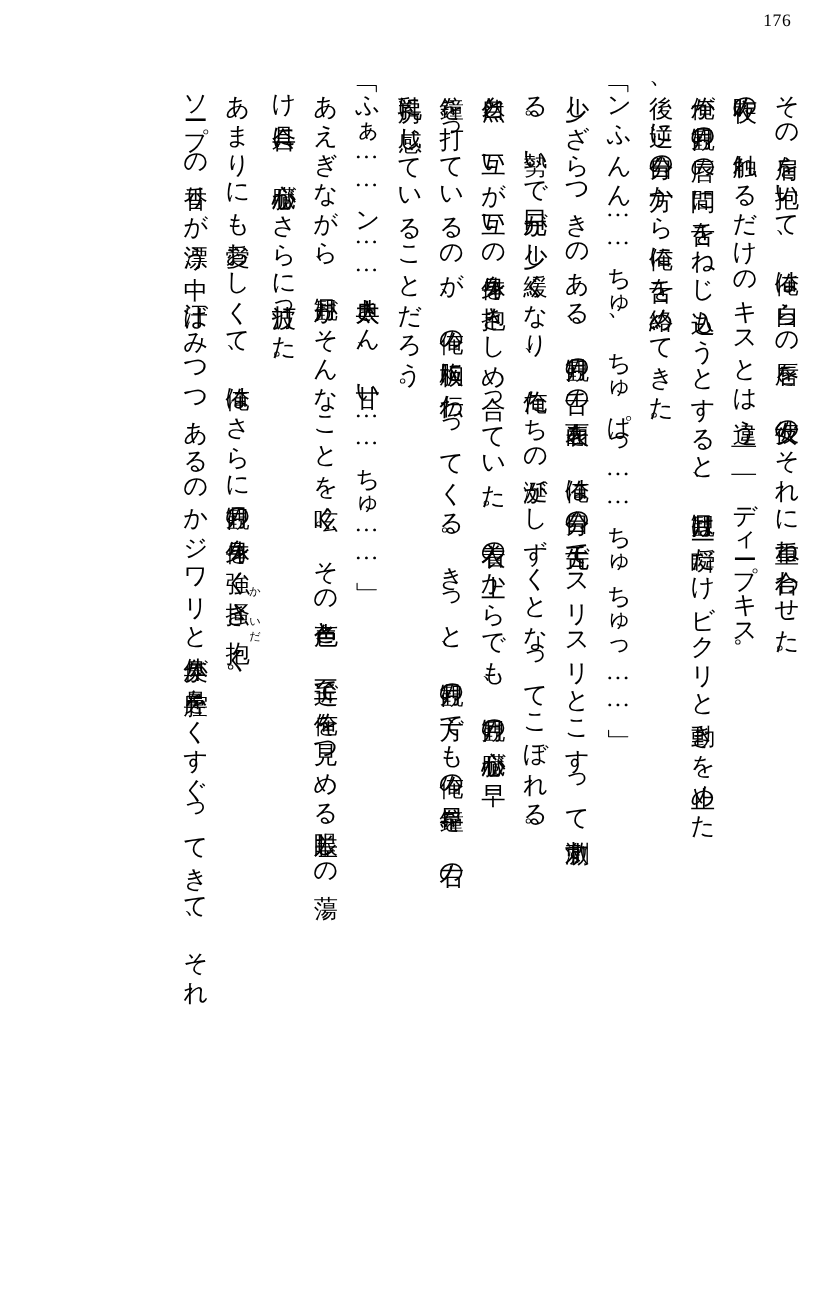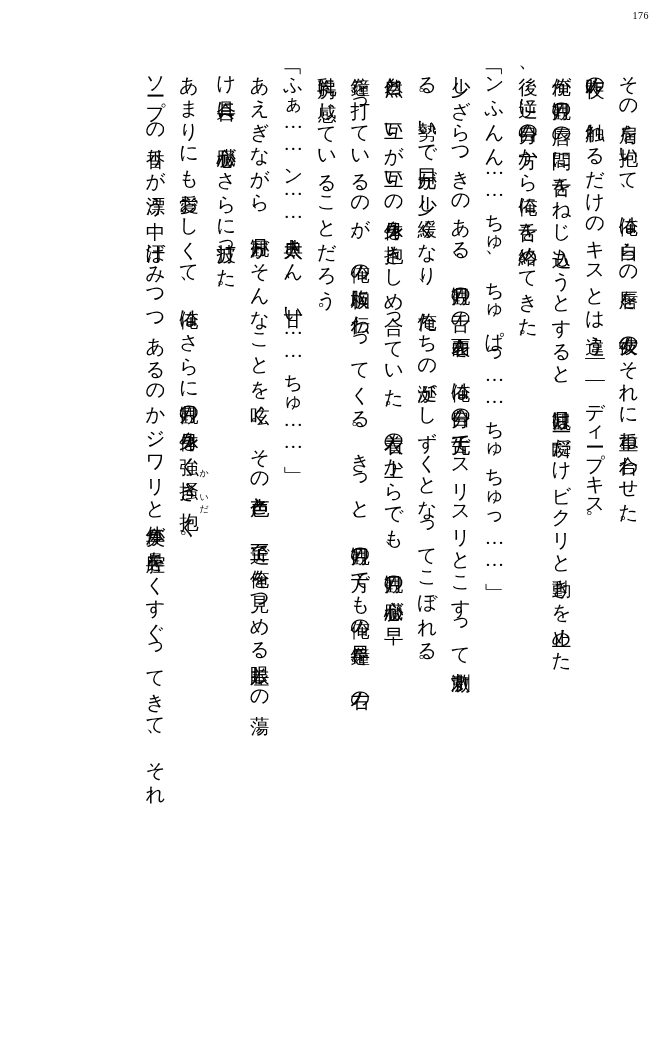--- a/index.html
+++ b/index.html
@@ -17,22 +17,22 @@
   }
   .page {
     position: relative;
     width: 669px;
     height: 1050px;
     box-sizing: border-box;
   }
   .page-number {
     position: absolute;
     top: 10px;
-    right: 20px;
-    font-size: 10px;
+    right: 36px;
+    font-size: 14px;
     font-family: "Liberation Serif", "DejaVu Serif", serif;
     letter-spacing: 0.5px;
   }
   .text-body {
     position: absolute;
     top: 62px;
     right: 24px;
     left: 26px;
     bottom: 18px;
     writing-mode: vertical-rl;

